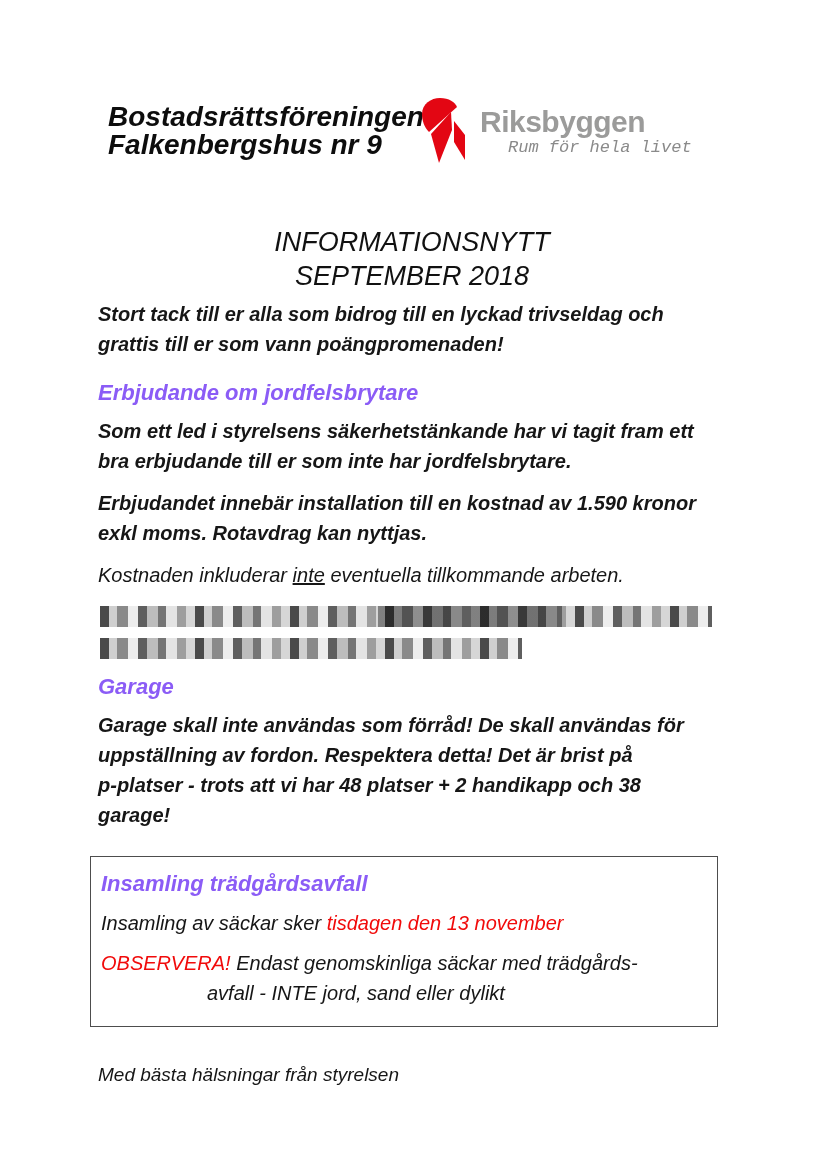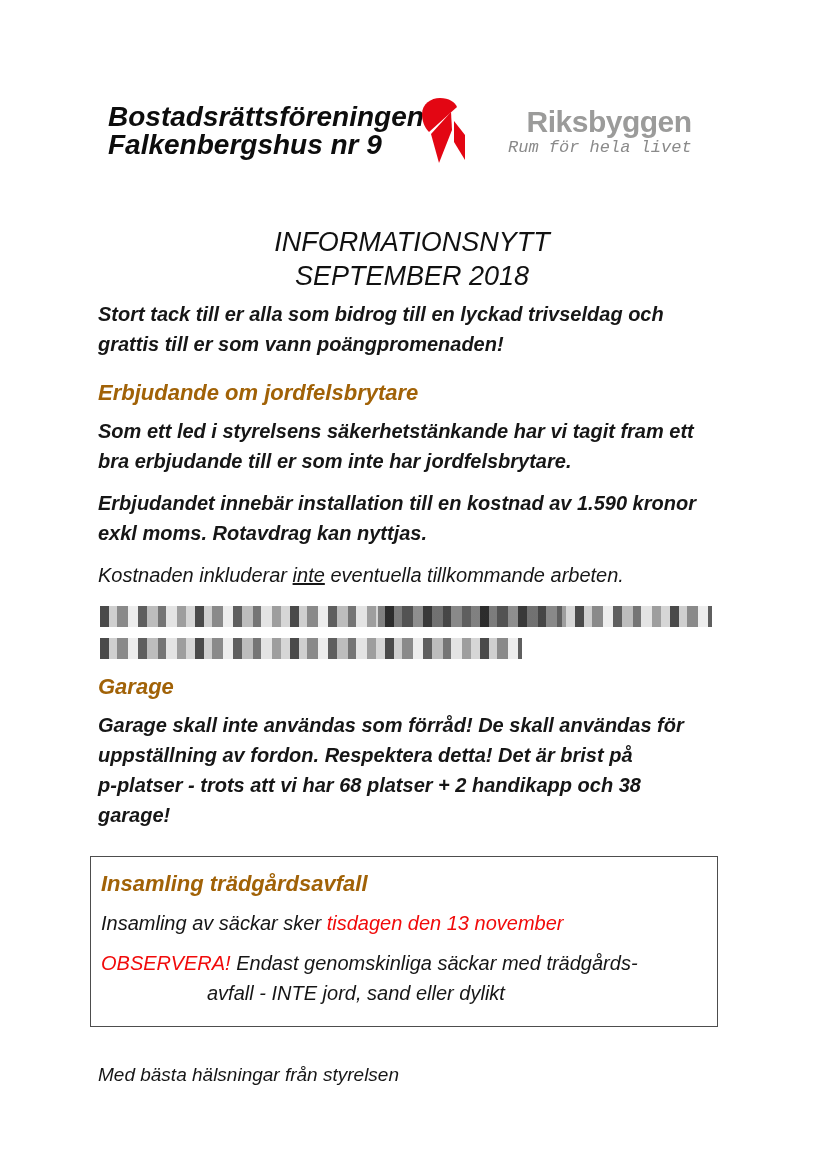--- a/index.html
+++ b/index.html
@@ -14,29 +14,29 @@
     font-style:italic;
     color:#161616;
     overflow:hidden;
   }
   
   .masthead{position:relative;height:72px;}
   .org{margin-left:10px;font-weight:bold;font-size:28px;line-height:28px;color:#0d0d0d;}
   .logo{position:absolute;left:322px;top:-6px;display:flex;align-items:flex-start;}
   .logo-mark{display:block;margin-right:8px;}
   .logo-text{padding-top:10px;}
-  .brand{font-style:normal;font-weight:bold;font-size:30px;line-height:30px;letter-spacing:-0.5px;color:#9b9b9a;text-align:right;}
+  .brand{font-style:normal;font-weight:bold;font-size:30px;line-height:30px;letter-spacing:-0.5px;color:#9b9b9a;}
   .tagline{font-family:Liberation Mono, monospace;font-style:italic;font-size:17px;line-height:20px;color:#8a8a8a;margin-left:28px;margin-top:1px;}
   
   .doc-title{margin-top:50px;text-align:center;font-size:27px;line-height:34px;color:#111;}
   
   .body{font-size:20px;line-height:30px;margin:0 0 12px 0;}
   .pre{white-space:pre-line;font-weight:bold;}
   .intro{margin-top:6px;margin-bottom:20px;}
-  h2.sec{font-size:22px;line-height:28px;margin:0 0 9px 0;color:#a16207;font-weight:bold;font-style:italic;}
+  h2.sec{font-size:22px;line-height:28px;margin:0 0 9px 0;color:#8b5cf6;font-weight:bold;font-style:italic;}
   .u{text-decoration:underline;text-align:center;}
   .red{color:#f10b0b;}
   
   .redacted{margin:16px 0 14px 2px;}
   .mosaic{height:21px;
     background-image:
       repeating-linear-gradient(90deg,#4a4a4a 0 9px,#cfcfcf 9px 17px,#8a8a8a 17px 28px,#ededed 28px 38px,#5f5f5f 38px 47px,#bdbdbd 47px 58px,#757575 58px 66px,#e4e4e4 66px 77px,#9e9e9e 77px 86px,#d6d6d6 86px 95px),
       repeating-linear-gradient(0deg,rgba(255,255,255,.55) 0 5px,rgba(0,0,0,.10) 5px 11px,rgba(255,255,255,.30) 11px 16px,rgba(0,0,0,.18) 16px 21px);
   }
   .mosaic.row1{width:612px;
@@ -94,21 +94,21 @@
   <p class="body"><span>Kostnaden inkluderar </span><span class="u">inte</span><span> eventuella tillkommande arbeten.</span></p>
 
   <div class="redacted">
     <div class="mosaic row1"></div>
     <div class="mosaic row2"></div>
   </div>
 
   <h2 class="sec">Garage</h2>
   <p class="body pre">Garage skall inte användas som förråd! De skall användas för
 uppställning av fordon. Respektera detta! Det är brist på
-p-platser - trots att vi har 68 platser + 2 handikapp och 38
+p-platser - trots att vi har 48 platser + 2 handikapp och 38
 garage!</p>
 
   <div class="info-box">
     <h2 class="sec">Insamling trädgårdsavfall</h2>
     <p class="body" style="margin-bottom:0;">
       <span class="box-line"><span>Insamling av säckar sker </span><span class="red">tisdagen den 13 november</span></span>
     </p>
     <p class="body obs">
       <span class="box-line"><span class="red">OBSERVERA!</span><span> Endast genomskinliga säckar med trädgårds-</span></span>
       <span class="obs-line2">avfall - INTE jord, sand eller dylikt</span>

